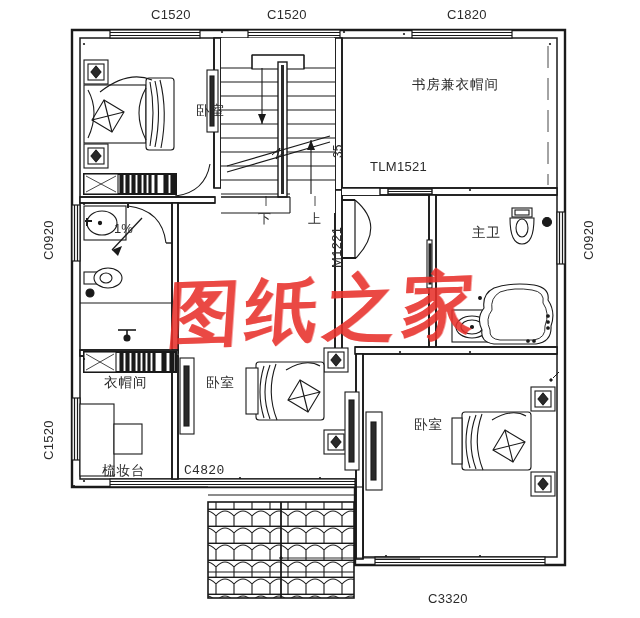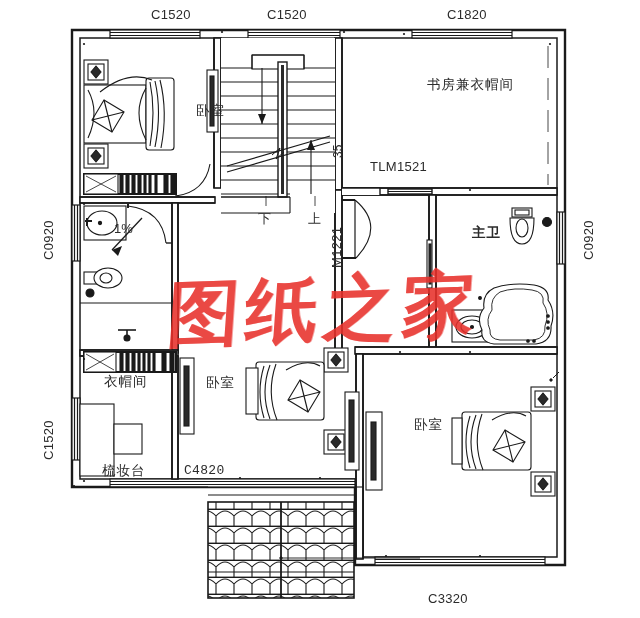--- a/index.html
+++ b/index.html
@@ -504,23 +504,23 @@
 
   <div class="dim-label rot90" style="left:582px; top:260px;">C0920</div>
 
   <div class="dim-label" style="left:184px; top:464px;font-family:Liberation Mono, monospace;">C4820</div>
   <div class="dim-label" style="left:428px; top:592px;text-align:center;">C3320</div>
 
   <div class="dim-label" style="left:370px; top:160px;">TLM1521</div>
   <div class="dim-label rot90" style="left:330px; top:268px;">M1221</div>
 
   <div class="room-label" style="left:196px; top:104px;">卧室</div>
-  <div class="room-label" style="left:412px; top:78px;margin-left:15px;">书房兼衣帽间</div>
-  <div class="room-label" style="left:472px; top:226px;font-weight:bold;">主卫</div>
-  <div class="room-label" style="left:104px; top:376px;font-family:Liberation Mono, monospace;">衣帽间</div>
+  <div class="room-label" style="left:412px; top:78px;">书房兼衣帽间</div>
+  <div class="room-label" style="left:472px; top:226px;">主卫</div>
+  <div class="room-label" style="left:104px; top:376px;">衣帽间</div>
   <div class="room-label" style="left:206px; top:376px;">卧室</div>
   <div class="room-label" style="left:414px; top:418px;">卧室</div>
 
   <div class="room-label" style="left:102px; top:464px;">梳妆台</div>
 
   <div class="note-label" style="left:114px; top:222px;">1%</div>
   <div class="room-label" style="left:258px; top:212px; font-size:13px;">下</div>
   <div class="room-label" style="left:308px; top:212px; font-size:13px;">上</div>
   <div class="note-label rot90" style="left:332px; top:158px; font-size:12px;">35</div>
 

